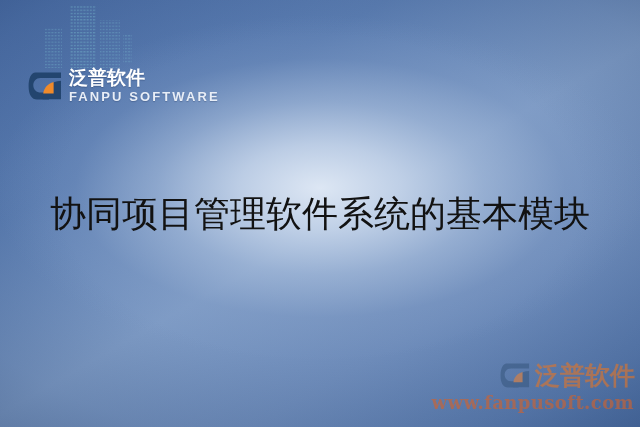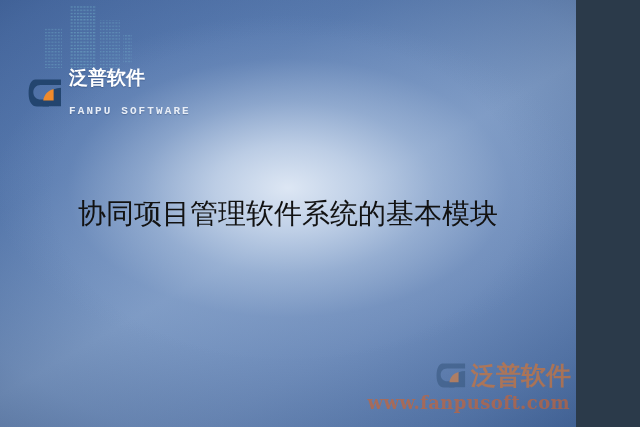--- a/index.html
+++ b/index.html
@@ -2,21 +2,21 @@
 <html><head>
 <meta charset="utf-8">
 <style>
   html, body {
     margin: 0;
     padding: 0;
     background: #2b3a4a;
   }
   #stage {
     position: relative;
-    width: 576px;
+    width: 640px;
     height: 427px;
     overflow: hidden;
     font-family: "Liberation Sans", sans-serif;
   }
 
   
   .bg-base {
     position: absolute;
     inset: 0;
     background: linear-gradient(150deg, #4a6da6 0%, #5a7cb0 28%, #7d9ac4 52%, #6e8cba 72%, #4f72a8 100%);
@@ -67,38 +67,38 @@
   }
   .brand-tl .cn {
     font-family: "DejaVu Sans", sans-serif;
     font-size: 19px;
     font-weight: 700;
     color: #ffffff;
     letter-spacing: 0px;
     text-shadow: 0 1px 1px rgba(30,50,90,0.35);
   }
   .brand-tl .en {
-    font-family: Liberation Mono, monospace;
-    font-size: 11px;
+    font-family: Liberation Sans, sans-serif;
+    font-size: 13px;
     font-weight: 700;
     color: #e8eef7;
     letter-spacing: 2.1px;
-    margin-top: 19px;
+    margin-top: 3px;
     text-shadow: 0 1px 1px rgba(30,50,90,0.3);
   }
 
   
   .title {
     position: absolute;
     left: 0;
     right: 0;
     top: 192px;
     text-align: center;
     font-family: "DejaVu Serif", "Liberation Serif", serif;
-    font-size: 28px;
+    font-size: 36px;
     line-height: 44px;
     font-weight: 400;
     color: #121212;
     letter-spacing: 0px;
     white-space: nowrap;
   }
 
   
   .brand-br {
     position: absolute;

